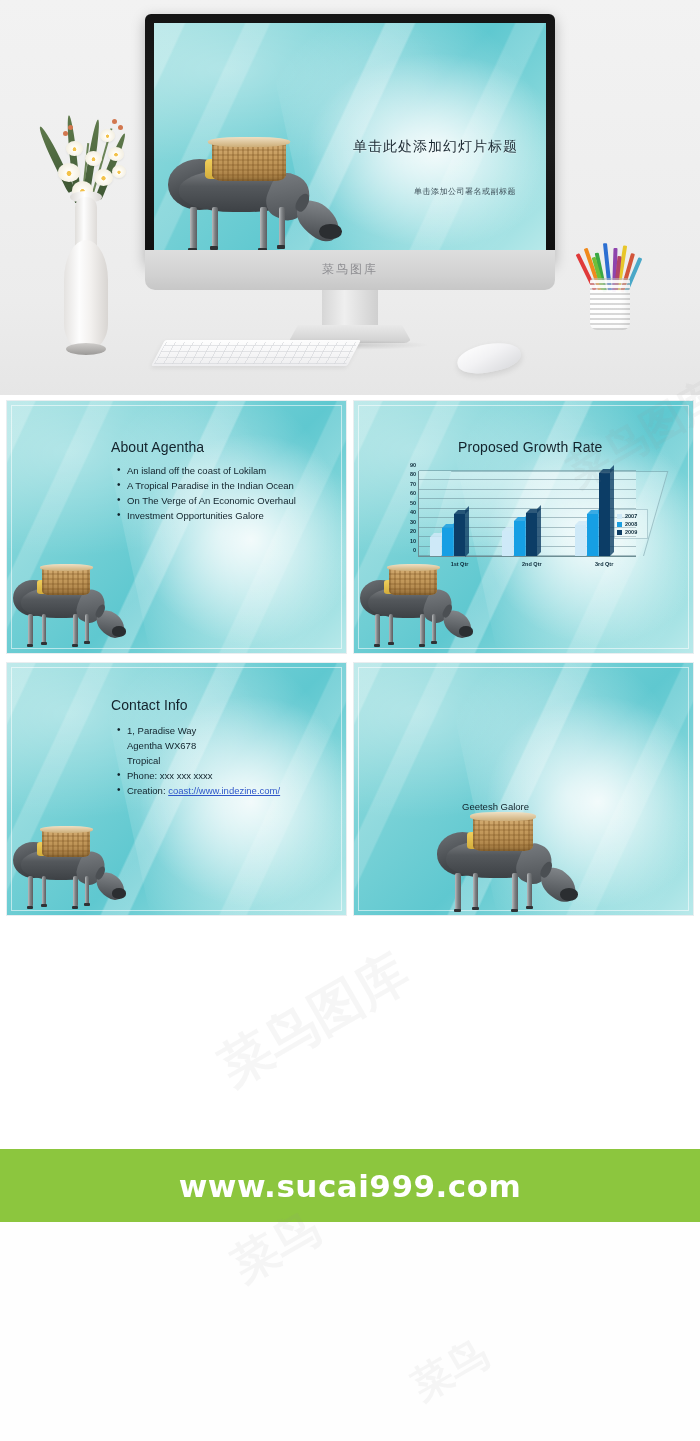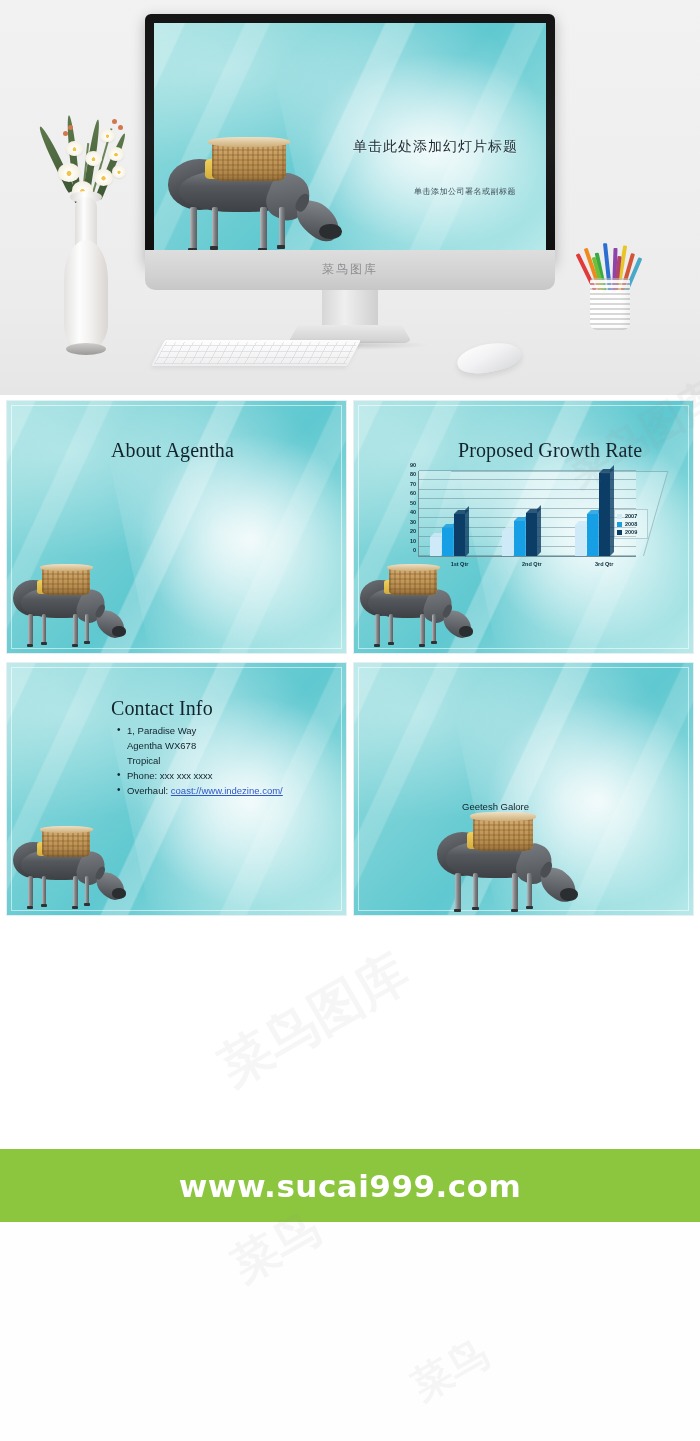--- a/index.html
+++ b/index.html
@@ -225,22 +225,22 @@
   .t3{ left:6px;   top:266px; }
   .t4{ left:353px; top:266px; }
 
   .thumb-inner{ position:absolute; inset:0; }
   .thumb-frame{
     position:absolute; inset:4px;
     border:1px solid rgba(255,255,255,.55);
   }
 
   .t-title{
-    position:absolute; font-size:20px; color:#13232c;
-    font-family:Liberation Serif, serif; letter-spacing:.1px;
+    position:absolute; font-size:14px; color:#13232c;
+    font-family:Liberation Sans, sans-serif; letter-spacing:.1px;
   }
   .t-bullets{
     position:absolute; font-size:9.5px; color:#11222b; line-height:15px;
     list-style:none;
   }
   .t-bullets li{ position:relative; padding-left:12px; }
   .t-bullets li::before{
     content:"•"; position:absolute; left:2px; top:-1px; font-size:10px; color:#11222b;
   }
   .t-bullets li.noblt::before{ content:""; }
@@ -408,20 +408,26 @@
         <div class="dk-leg" style="left:62%;top:62%;width:4px;height:33%;"></div>
         <div class="dk-hoof" style="left:13%;top:96%;width:6px;height:3px;"></div>
         <div class="dk-hoof" style="left:25%;top:94%;width:6px;height:3px;"></div>
         <div class="dk-hoof" style="left:51%;top:96%;width:6px;height:3px;"></div>
         <div class="dk-hoof" style="left:61%;top:93%;width:6px;height:3px;"></div>
         <div class="dk-cloth"></div>
           <div class="dk-basket"></div>
           <div class="dk-basket-lip"></div>
       </div>
       <div class="t-title" style="left:104px;top:38px;">About Agentha</div>
+      <ul class="t-bullets" style="left:108px;top:62px;width:230px;">
+        <li>An island off the coast of Lokilam</li>
+        <li>A Tropical Paradise in the Indian Ocean</li>
+        <li>On The Verge of An Economic Overhaul</li>
+        <li>Investment Opportunities Galore</li>
+      </ul>
     </div>
 
     <div class="thumb t2">
       <div class="thumb-inner slide-bg">
           <div class="slide-swoosh"></div>
         </div>
       <div class="thumb-frame"></div>
       <div class="donkey" style="left:4px;top:160px;width:120px;height:86px;">
         <div class="dk-rump"></div>
           <div class="dk-body"></div>
@@ -556,21 +562,21 @@
           <div class="dk-basket"></div>
           <div class="dk-basket-lip"></div>
       </div>
       <div class="t-title" style="left:104px;top:34px;">Contact Info</div>
       <ul class="t-bullets" style="left:108px;top:60px;width:230px;">
         <li>1, Paradise Way</li>
         <li class="noblt">Agentha WX678</li>
         <li class="noblt">Tropical</li>
         <li>Phone: xxx xxx xxxx</li>
         <li>
-          <span>Overhaul: </span><a class="t-link" href="#">coast://www.indezine.com/</a>
+          <span>Creation: </span><a class="t-link" href="#">coast://www.indezine.com/</a>
         </li>
       </ul>
     </div>
 
     <div class="thumb t4">
       <div class="thumb-inner slide-bg">
           <div class="slide-swoosh"></div>
         </div>
       <div class="thumb-frame"></div>
       <div class="donkey" style="left:80px;top:146px;width:150px;height:104px;">

